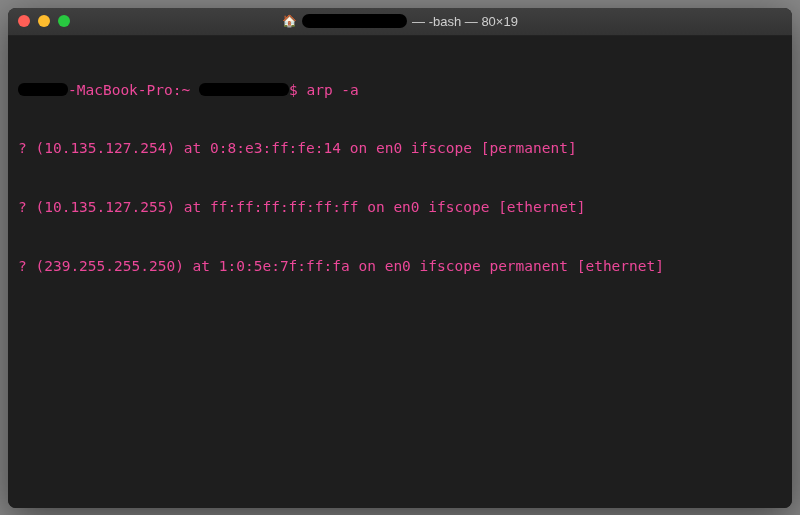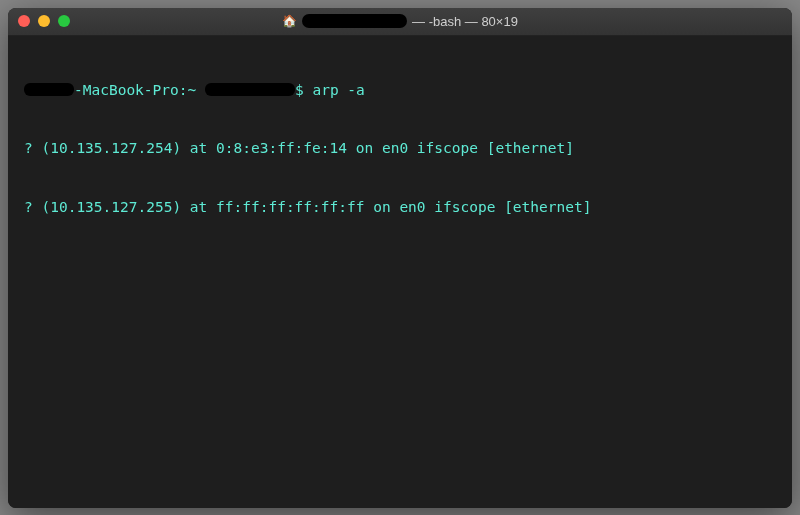--- a/index.html
+++ b/index.html
@@ -70,22 +70,22 @@
       display: inline-block;
       background: #000;
       width: 105px;
       height: 14px;
       border-radius: 7px;
       vertical-align: middle;
     }
     .terminal-body {
       flex: 1;
       background: #1e1e1e;
-      padding: 6px 16px;
-      color: #5eead4;
+      padding: 6px 10px;
+      color: #ec4899;
       font-size: 14.5px;
       line-height: 1.35;
       white-space: pre;
       overflow: hidden;
     }
     .line {
       display: block;
     }
     .redact {
       display: inline-block;
@@ -119,16 +119,17 @@
       <div class="traffic-light tl-max"></div>
     </div>
     <div class="title-center">
       <span class="home-icon">🏠</span>
       <span class="title-redacted"></span>
       <span> — -bash — 80×19</span>
     </div>
   </div>
   <div class="terminal-body">
     <span class="line"><span class="redact r-host"></span><span>-MacBook-Pro:~</span> <span class="redact r-user"></span><span>$</span> <span>arp -a</span></span>
-    <span class="line">? (10.135.127.254) at 0:8:e3:ff:fe:14 on en0 ifscope [ethernet]</span>
+    <span class="line">? (10.135.127.254) at 0:8:e3:ff:fe:14 on en0 ifscope [permanent]</span>
     <span class="line">? (10.135.127.255) at ff:ff:ff:ff:ff:ff on en0 ifscope [ethernet]</span>
+    <span class="line">? (239.255.255.250) at 1:0:5e:7f:ff:fa on en0 ifscope permanent [ethernet]</span>
   </div>
 </div>
 
 </body></html>

